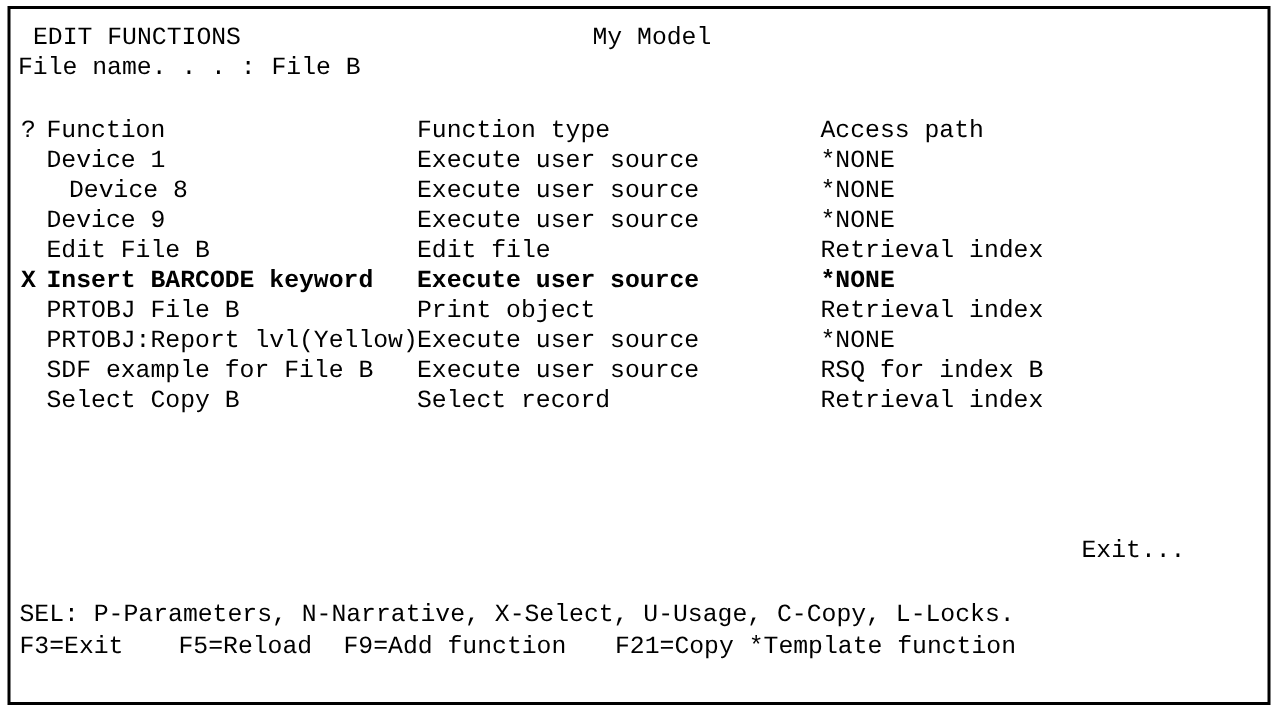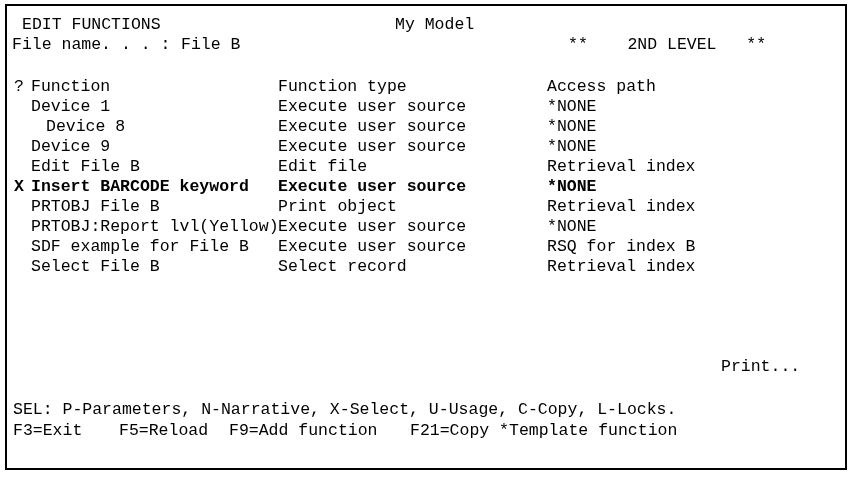--- a/index.html
+++ b/index.html
@@ -18,21 +18,20 @@
 </head>
 <body>
 
 <div class="screen">
   <div class="frame"></div>
 
   <span class="t" style="left:22px;top:15px">EDIT FUNCTIONS</span>
   <span class="t" style="left:395px;top:15px">My Model</span>
   <span class="t" style="left:12px;top:35px">File name. . . :</span>
   <span class="t" style="left:181px;top:35px">File B</span>
-  <span class="t" style="left:568px;top:35px">**    2ND LEVEL   **</span>
 
   <div class="row" style="top:77px">
     <span class="t" style="left:14px">?</span>
     <span class="t" style="left:31px">Function</span>
     <span class="t" style="left:278px">Function type</span>
     <span class="t" style="left:547px">Access path</span>
   </div>
 
   <div class="row" style="top:97px">
     <span class="t selcell" style="left:14px"></span>
@@ -77,25 +76,25 @@
     <span class="t" style="left:547px">*NONE</span>
   </div>
   <div class="row" style="top:237px">
     <span class="t selcell" style="left:14px"></span>
     <span class="t" style="left:31px">SDF example for File B</span>
     <span class="t" style="left:278px">Execute user source</span>
     <span class="t" style="left:547px">RSQ for index B</span>
   </div>
   <div class="row" style="top:257px">
     <span class="t selcell" style="left:14px"></span>
-    <span class="t" style="left:31px">Select File B</span>
+    <span class="t" style="left:31px">Select Copy B</span>
     <span class="t" style="left:278px">Select record</span>
     <span class="t" style="left:547px">Retrieval index</span>
   </div>
 
-  <span class="t" style="left:721px;top:357px">Print...</span>
+  <span class="t" style="left:721px;top:357px">Exit...</span>
 
   <span class="t" style="left:13px;top:400px">SEL: P-Parameters, N-Narrative, X-Select, U-Usage, C-Copy, L-Locks.</span>
   <span class="t" style="left:13px;top:421px">F3=Exit</span>
   <span class="t" style="left:119px;top:421px">F5=Reload</span>
   <span class="t" style="left:229px;top:421px">F9=Add function</span>
   <span class="t" style="left:410px;top:421px">F21=Copy *Template function</span>
 </div>
 
 </body></html>

